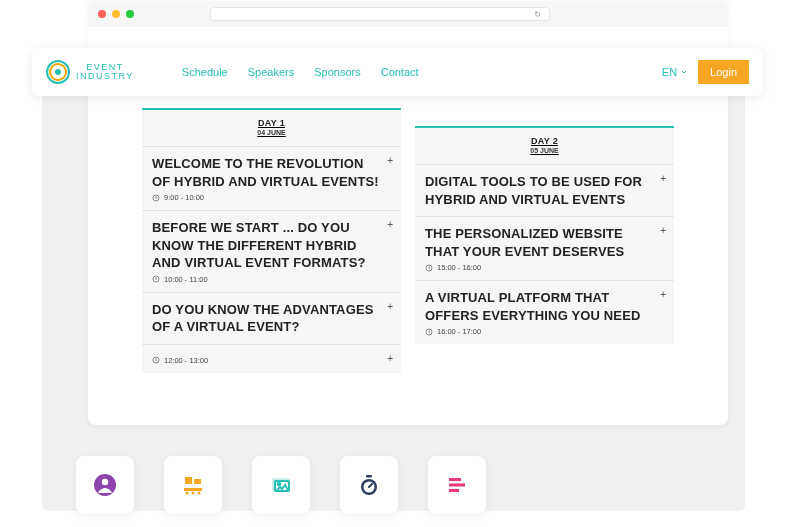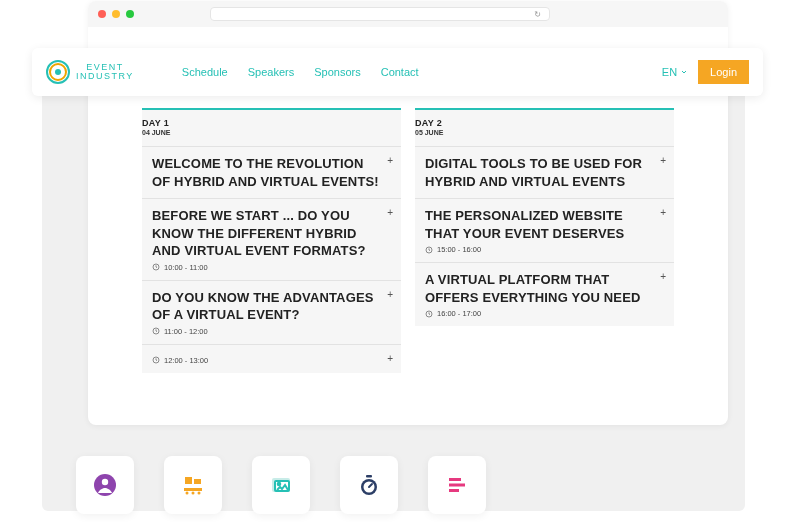--- a/index.html
+++ b/index.html
@@ -29,29 +29,29 @@
   .lang { font-size: 11px; color: #26c0b5; display: flex; align-items: center; gap: 3px; cursor: pointer; margin-right: 10px; text-align: center; }
   .lang svg { width: 8px; height: 8px; }
   .login-btn { background: #f5a623; color: #fff; border: none; border-radius: 0; padding: 6px 12px; font-size: 11px; cursor: pointer; }
 
   
   .content { position: absolute; top: 76px; left: 0; right: 0; padding: 0 54px; }
   .page-title { text-align: center; font-size: 18px; font-weight: 700; color: #222; }
   .page-title .dot { color: #f5a623; }
   .cols { display: flex; gap: 14px; margin-top: 10px; }
   .col { flex: 1; background: #f6f6f6; border-top: 2px solid #26c0b5; }
-  .day-head { text-align: left; padding: 8px 0 10px; }
+  .day-head { text-align: center; padding: 8px 0 10px; text-decoration: underline; }
   .day-label { font-size: 9px; font-weight: 800; letter-spacing: 0.3px; color: #222; }
   .day-date { font-size: 7px; font-weight: 700; color: #333; margin-top: 1px; }
   .session { border-top: 1px solid #e2e2e2; padding: 8px 22px 8px 10px; position: relative; cursor: pointer; }
   .session-title { font-size: 13px; font-weight: 700; letter-spacing: 0.15px; color: #222; line-height: 1.35; text-transform: uppercase; }
   .session-time { display: flex; align-items: center; gap: 4px; font-size: 7.5px; color: #444; margin-top: 3px; }
   .session-time svg { width: 8px; height: 8px; stroke: #555; }
   .plus { position: absolute; right: 8px; top: 8px; font-size: 10px; color: #555; }
-  .col.col2 { align-self: flex-start; }
+  .col.col2 { align-self: flex-start; margin-top: 18px; }
 
   
   .icon-strip { position: absolute; left: 76px; top: 456px; display: flex; gap: 30px; }
   .card { width: 58px; height: 58px; background: #fff; border-radius: 8px; box-shadow: 0 2px 8px rgba(0,0,0,0.06); display: flex; align-items: center; justify-content: center; cursor: pointer; }
   .card svg { width: 24px; height: 24px; }
 </style>
 </head>
 <body>
 
 <div class="gray-bg"></div>
@@ -73,42 +73,42 @@
 
     <div class="cols">
 
       <div class="col">
         <div class="day-head">
           <div class="day-label">DAY 1</div>
           <div class="day-date">04 JUNE</div>
         </div>
         <div class="session">
           <div class="session-title">WELCOME TO THE REVOLUTION OF HYBRID AND VIRTUAL EVENTS!</div>
+          <div class="session-time">
+            <svg viewBox="0 0 24 24" fill="none" stroke="currentColor" stroke-width="2">
+                <circle cx="12" cy="12" r="9"></circle>
+                <path d="M12 7v5l3 2"></path>
+              </svg>
+            <span>9:00 - 10:00</span>
+          </div>
           <span class="plus">+</span>
         </div>
         <div class="session">
           <div class="session-title">BEFORE WE START ... DO YOU KNOW THE DIFFERENT HYBRID AND VIRTUAL EVENT FORMATS?</div>
           <div class="session-time">
             <svg viewBox="0 0 24 24" fill="none" stroke="currentColor" stroke-width="2">
                 <circle cx="12" cy="12" r="9"></circle>
                 <path d="M12 7v5l3 2"></path>
               </svg>
             <span>10:00 - 11:00</span>
           </div>
           <span class="plus">+</span>
         </div>
         <div class="session">
           <div class="session-title">DO YOU KNOW THE ADVANTAGES OF A VIRTUAL EVENT?</div>
-          <div class="session-time">
-            <svg viewBox="0 0 24 24" fill="none" stroke="currentColor" stroke-width="2">
-                <circle cx="12" cy="12" r="9"></circle>
-                <path d="M12 7v5l3 2"></path>
-              </svg>
-            <span>11:00 - 12:00</span>
-          </div>
           <span class="plus">+</span>
         </div>
         <div class="session">
           <div class="session-time">
             <svg viewBox="0 0 24 24" fill="none" stroke="currentColor" stroke-width="2">
                 <circle cx="12" cy="12" r="9"></circle>
                 <path d="M12 7v5l3 2"></path>
               </svg>
             <span>12:00 - 13:00</span>
           </div>

